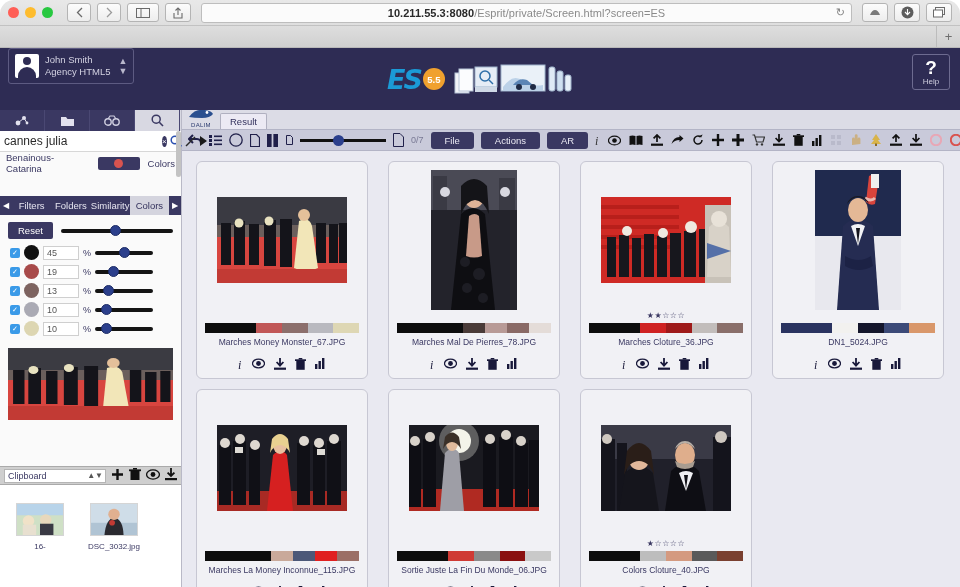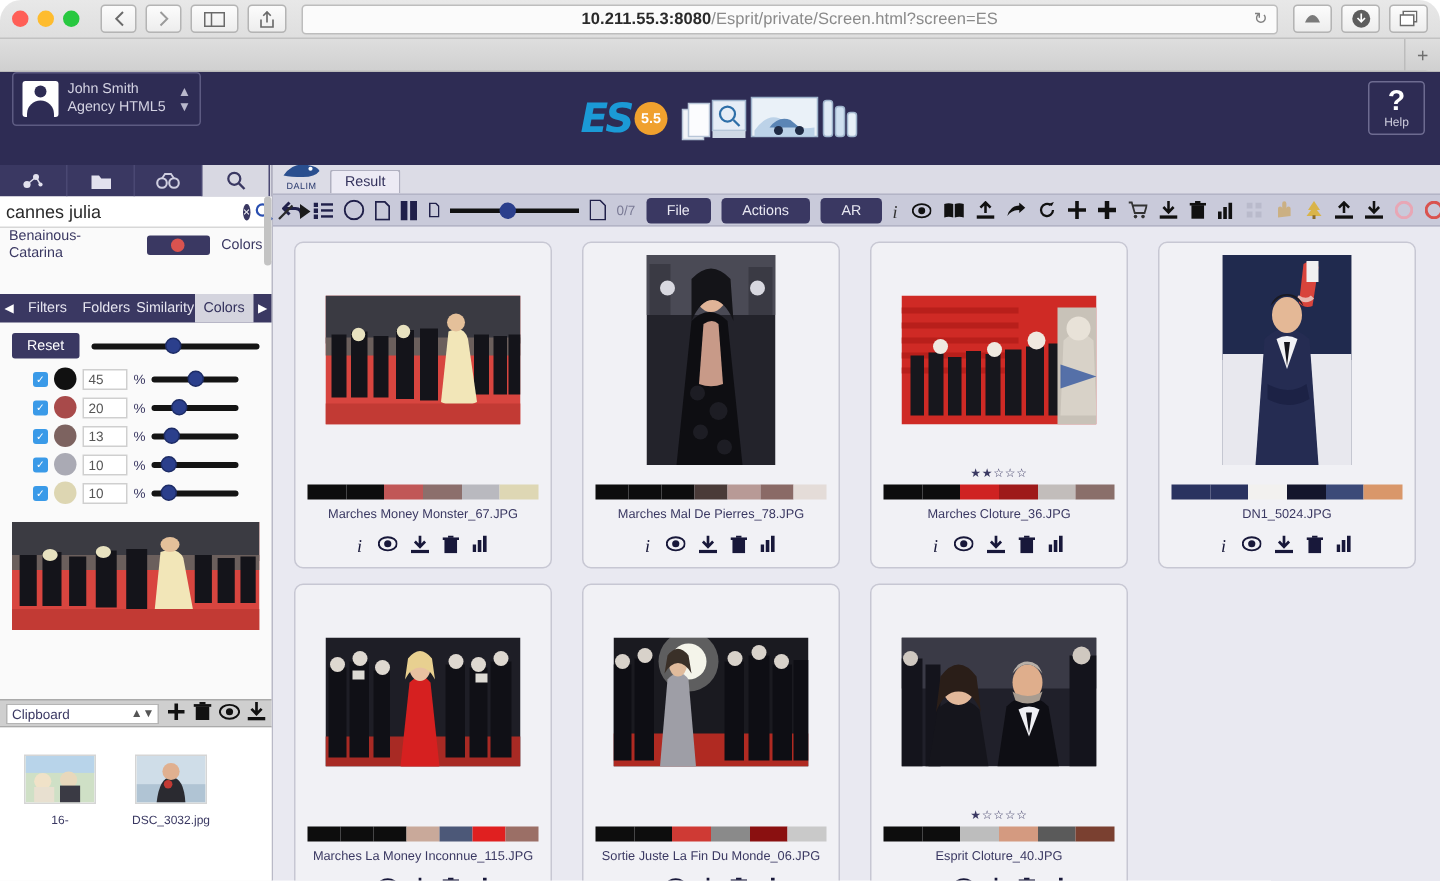--- a/index.html
+++ b/index.html
@@ -157,21 +157,21 @@
     background:#3a3862; color:#fff; font-size:9.5px; border-radius:2px;
     padding:3px 10px;
   }
   .slider { flex:1; height:12px; position:relative; display:flex; align-items:center; }
   .slider .track { height:4px; background:#141414; width:100%; border-radius:2px; }
   .slider .knob {
     position:absolute; width:11px; height:11px; border-radius:50%;
     background:#2b3f8c; border:1px solid #1d2c66;
   }
 
-  .color-row { display:flex; align-items:center; gap:4px; padding:2px 22px; }
+  .color-row { display:flex; align-items:center; gap:4px; padding:2px 10px; }
   .cb {
     width:10px;height:10px;border-radius:2px;background:#3a9ae8;
     display:flex;align-items:center;justify-content:center;
     color:#fff;font-size:7px; flex:none;
   }
   .swatch { width:15px;height:15px;border-radius:50%; flex:none; }
   .pct-box {
     width:36px; height:14px; border:1px solid #cfcfcf; background:#fff;
     font-size:9px; color:#555; display:flex; align-items:center; padding-left:3px;
   }
@@ -449,21 +449,21 @@
           <span class="pct-box">45</span>
           <span class="pct-sign">%</span>
           <span class="slider">
             <span class="track"></span>
             <span class="knob" style="left:42%"></span>
           </span>
         </div>
         <div class="color-row">
           <span class="cb">✓</span>
           <span class="swatch" style="background:#a84a4a"></span>
-          <span class="pct-box">20</span>
+          <span class="pct-box">19</span>
           <span class="pct-sign">%</span>
           <span class="slider">
             <span class="track"></span>
             <span class="knob" style="left:23%"></span>
           </span>
         </div>
         <div class="color-row">
           <span class="cb">✓</span>
           <span class="swatch" style="background:#7d6360"></span>
           <span class="pct-box">13</span>
@@ -1157,21 +1157,21 @@
             </div>
             <div class="stars">★☆☆☆☆</div>
             <div class="palette">
               <i style="background:#0d0d0d;flex:1"></i>
               <i style="background:#0d0d0d;flex:1"></i>
               <i style="background:#bdbdbd;flex:1"></i>
               <i style="background:#d49a80;flex:1"></i>
               <i style="background:#5a5a5a;flex:1"></i>
               <i style="background:#7a4030;flex:1"></i>
             </div>
-            <div class="card-name">Esprit Cloture_40.JPG</div>
+            <div class="card-name">Colors Cloture_40.JPG</div>
             <div class="card-actions">
               <span class="ca"><svg width="5" height="12" viewBox="0 0 5 12">
                   <text x="0" y="11" font-family="Liberation Serif, serif" font-size="12" font-style="italic" fill="#18183a">i</text>
                 </svg></span>
               <span class="ca"><svg width="13" height="11" viewBox="0 0 13 11">
                   <ellipse cx="6.5" cy="5.5" rx="6" ry="4.4" fill="none" stroke="#18183a" stroke-width="1.3"></ellipse>
                   <circle cx="6.5" cy="5.5" r="2.4" fill="#18183a"></circle>
                 </svg></span>
               <span class="ca"><svg width="12" height="12" viewBox="0 0 12 12">
                   <path d="M6 0 V7 M2.6 4 L6 7.6 L9.4 4" stroke="#18183a" stroke-width="1.8" fill="none"></path>

